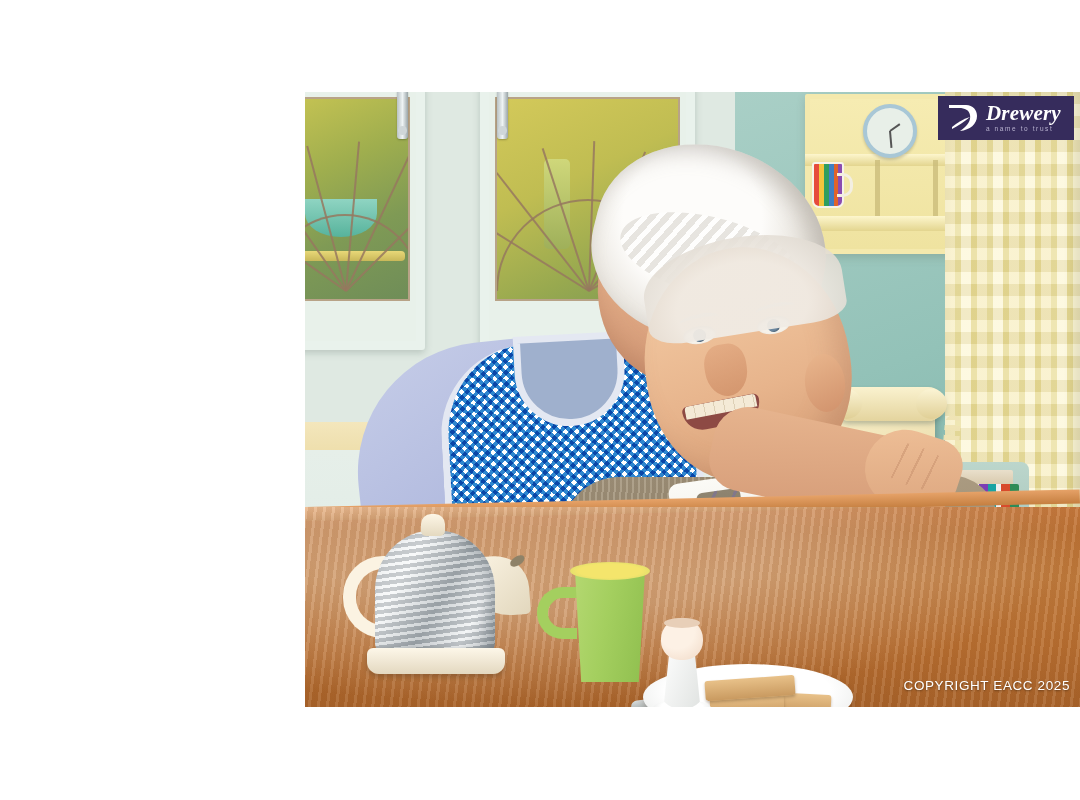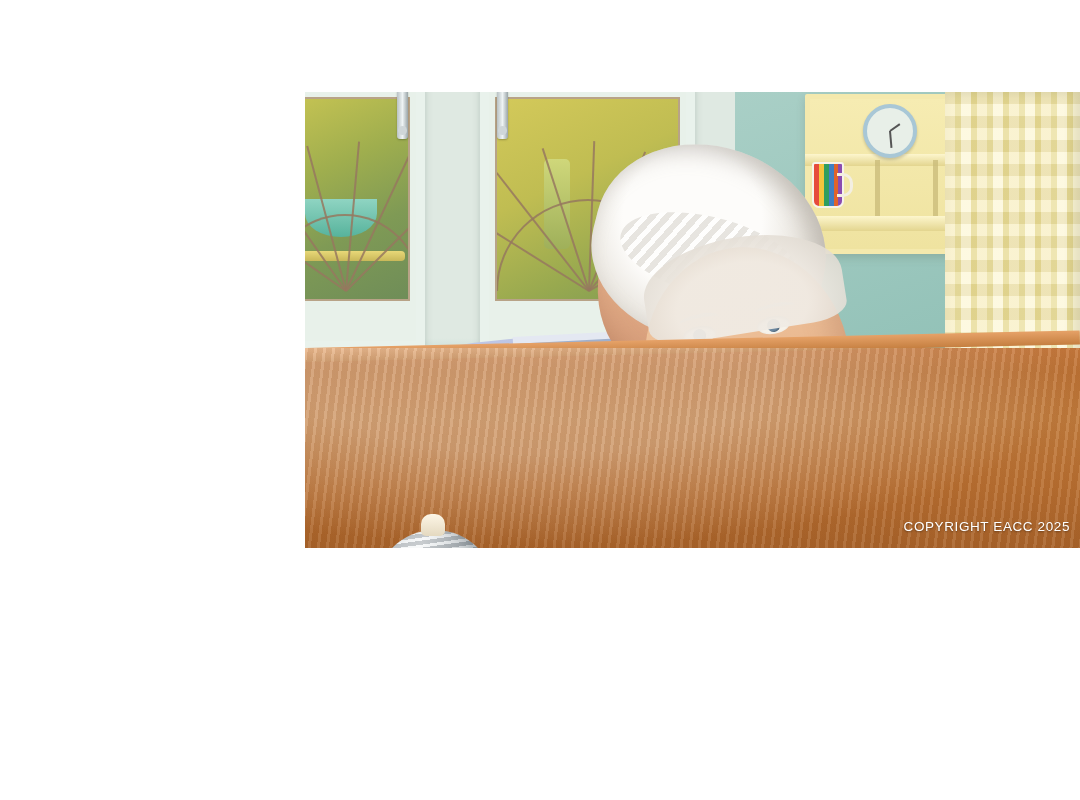--- a/index.html
+++ b/index.html
@@ -53,21 +53,21 @@
     text-shadow: 2px 3px 3px rgba(0,0,0,0.33);
     white-space: pre-line;
   }
 
   
   .photo {
     position: absolute;
     left: 305px;
     top: 92px;
     width: 775px;
-    height: 456px;
+    height: 615px;
     overflow: hidden;
     background: #cfe0d8;
   }
 
   
   .wall {
     position: absolute;
     left: 0; top: 0; right: 0; bottom: 0;
     background:
       linear-gradient(180deg,
@@ -1091,14 +1091,26 @@
       <div class="teapot-handle"></div>
       <div class="teapot-spout"></div>
       <div class="teapot-cozy"></div>
       <div class="teapot-knob"></div>
       <div class="teapot-base"></div>
     </div>
 
     <div class="copyright">COPYRIGHT EACC 2025</div>
   </div>
 
+  <div class="logo">
+    <span class="logo-mark">
+      <svg viewBox="0 0 34 30" width="34" height="30" aria-hidden="true">
+        <path d="M3 2 H20 C27 2 31 7 31 13 C31 21 24 27 14 28 C22 23 25 17 24 12 C23 7 19 5 13 5 L3 5 Z" fill="#ffffff"></path>
+        <path d="M6 24 C11 20 17 16 24 14 C18 19 12 23 6 26 Z" fill="#ffffff"></path>
+      </svg>
+    </span>
+    <span class="logo-text">
+      <span class="logo-name">Drewery</span>
+      <span class="logo-tagline">a name to trust</span>
+    </span>
+  </div>
 
 </div>
 
 </body></html>

